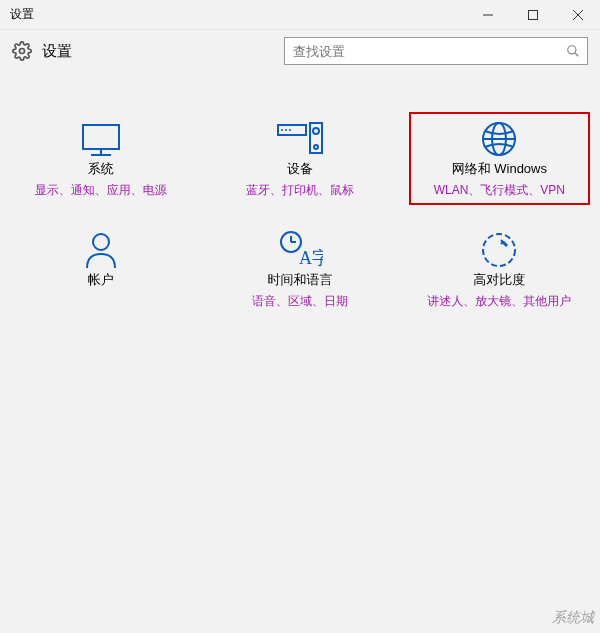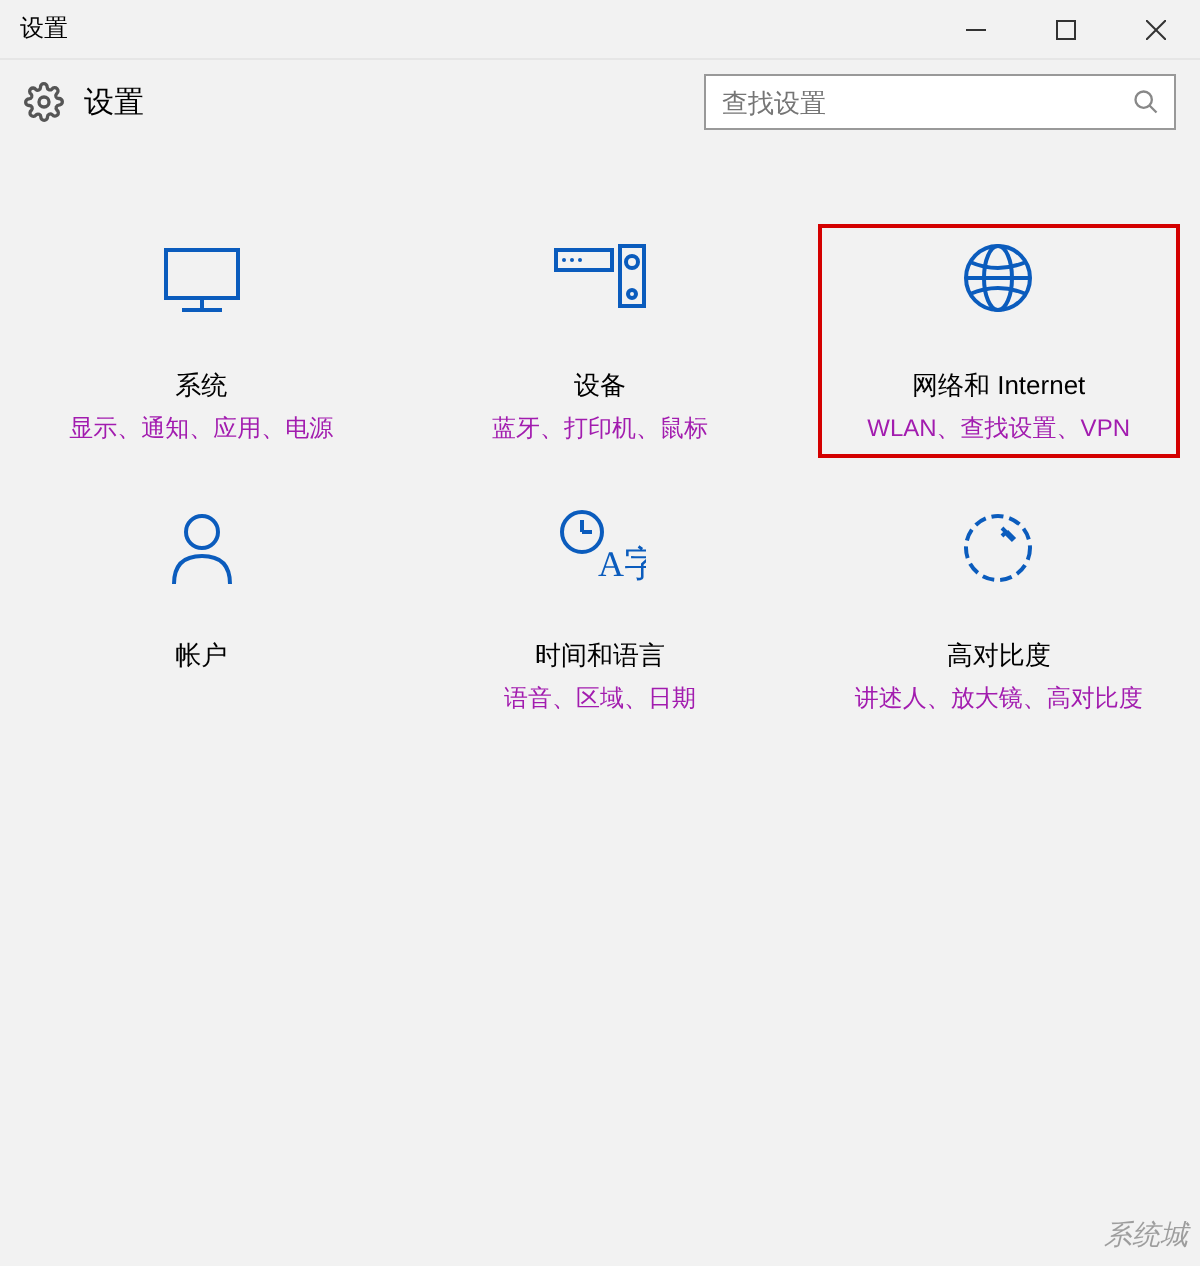--- a/index.html
+++ b/index.html
@@ -37,21 +37,21 @@
     height: 42px;
     display: flex;
     align-items: center;
     padding: 0 12px;
     gap: 10px;
   }
   .gear { color: #555; display:flex; align-items:center; }
   .app-title { font-size: 15px; color: #000; flex: 1; }
   .search-wrap {
     position: relative;
-    width: 236px;
+    width: 304px;
   }
   .search {
     width: 100%;
     height: 28px;
     border: 1px solid #999;
     background: #fff;
     padding: 0 30px 0 8px;
     font-size: 13px;
     color: #555;
     font-family: inherit;
@@ -83,21 +83,21 @@
   .tile.highlighted {
     outline: 2px solid #d40000;
     outline-offset: -2px;
   }
   .tile-icon {
     height: 42px;
     display: flex;
     align-items: center;
     justify-content: center;
     color: #4d7c0f;
-    margin-bottom: 24px;
+    margin-bottom: 0;
     text-decoration: underline;
   }
   .tile-title {
     font-size: 13px;
     color: #000;
     margin-bottom: 4px;
   }
   .tile-desc {
     font-size: 12px;
     color: #a21caf;
@@ -193,22 +193,22 @@
   <div class="tile highlighted">
     <div class="tile-icon">
       <svg width="40" height="40" viewBox="0 0 40 40" fill="none" stroke="#0b5cbd" stroke-width="2">
         <circle cx="20" cy="20" r="16"></circle>
         <ellipse cx="20" cy="20" rx="7" ry="16"></ellipse>
         <line x1="4" y1="20" x2="36" y2="20"></line>
         <path d="M6 12 Q20 18 34 12"></path>
         <path d="M6 28 Q20 22 34 28"></path>
       </svg>
     </div>
-    <div class="tile-title">网络和 Internet</div>
-    <div class="tile-desc">WLAN、查找设置、VPN</div>
+    <div class="tile-title">网络和 Windows</div>
+    <div class="tile-desc">WLAN、飞行模式、VPN</div>
   </div>
 
 
   <div class="tile">
     <div class="tile-icon">
       <svg width="40" height="40" viewBox="0 0 40 40" fill="none" stroke="#0b5cbd" stroke-width="2">
         <circle cx="20" cy="12" r="8"></circle>
         <path d="M6 38 Q6 24 20 24 Q34 24 34 38"></path>
       </svg>
     </div>
@@ -230,20 +230,20 @@
 
   <div class="tile">
     <div class="tile-icon">
       <svg width="40" height="40" viewBox="0 0 40 40" fill="none" stroke="#0b5cbd" stroke-width="2">
         <circle cx="20" cy="20" r="16" stroke-dasharray="6 3"></circle>
         <path d="M24 12 L28 16" stroke-width="3"></path>
         <polyline points="22,10 24,12 22,14" fill="none"></polyline>
       </svg>
     </div>
     <div class="tile-title">高对比度</div>
-    <div class="tile-desc">讲述人、放大镜、高对比度</div>
+    <div class="tile-desc">讲述人、放大镜、其他用户</div>
   </div>
 
 
 
 </div>
 
 <div class="watermark">系统城</div>
 
 </body></html>

